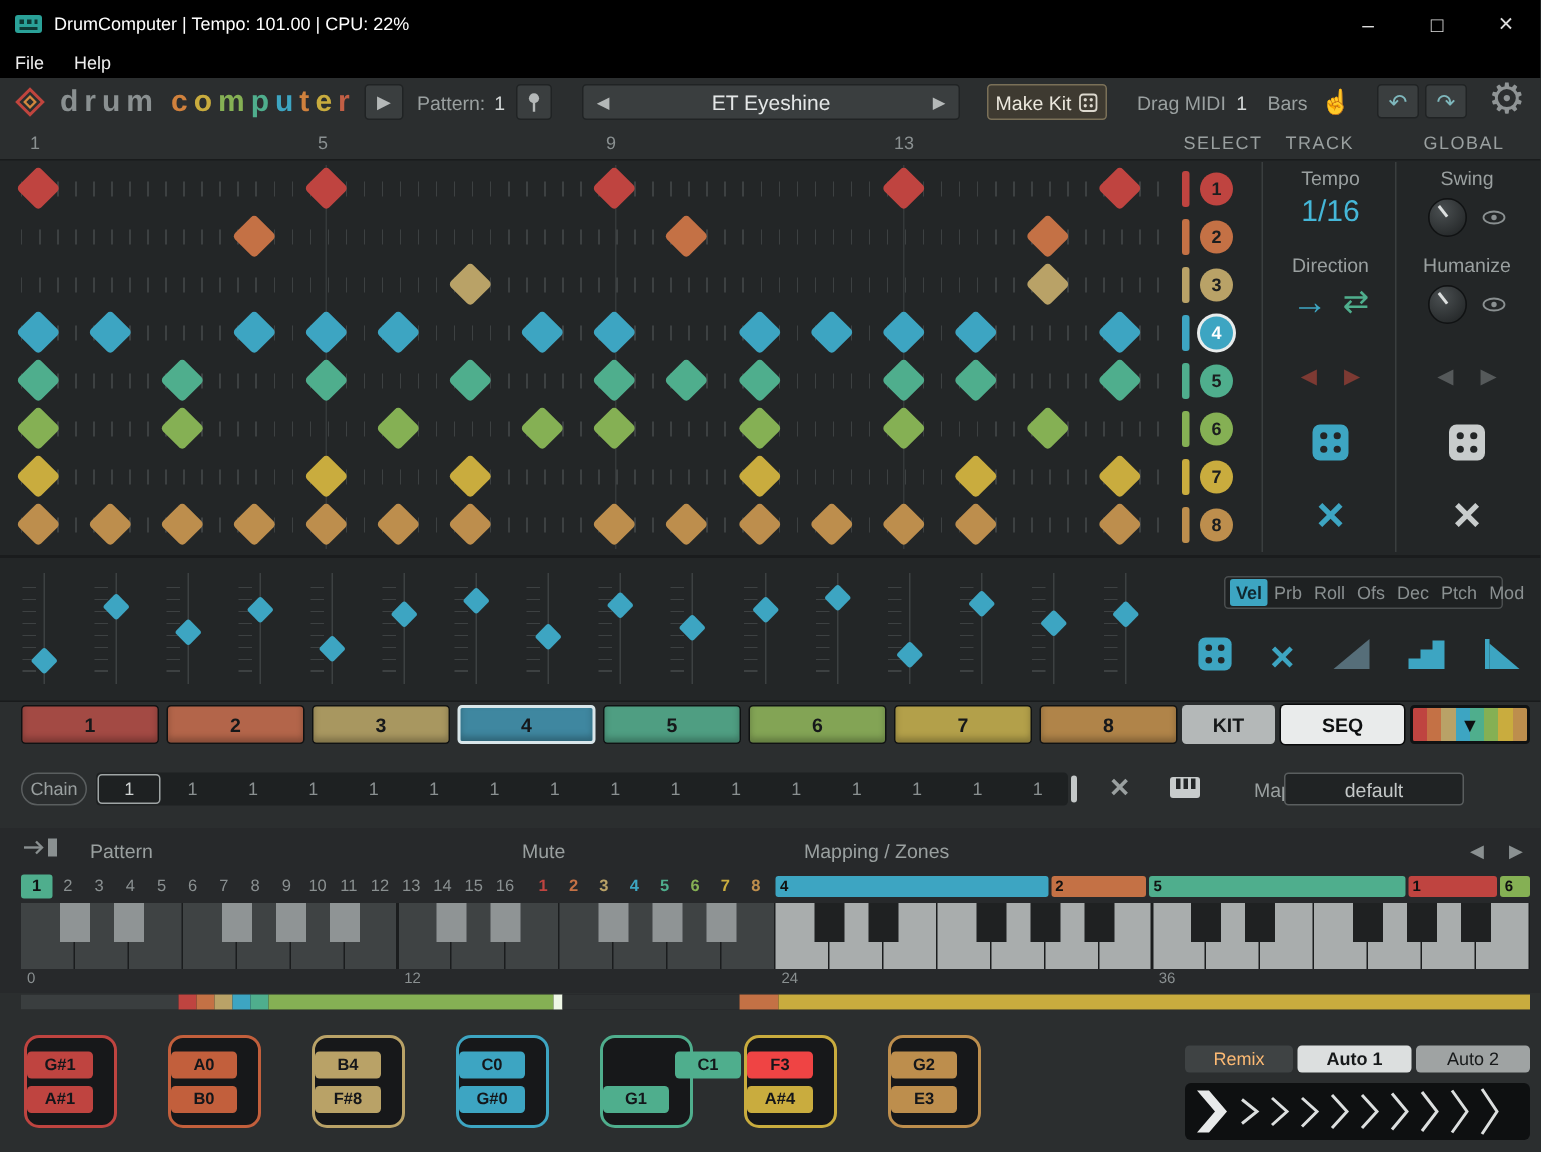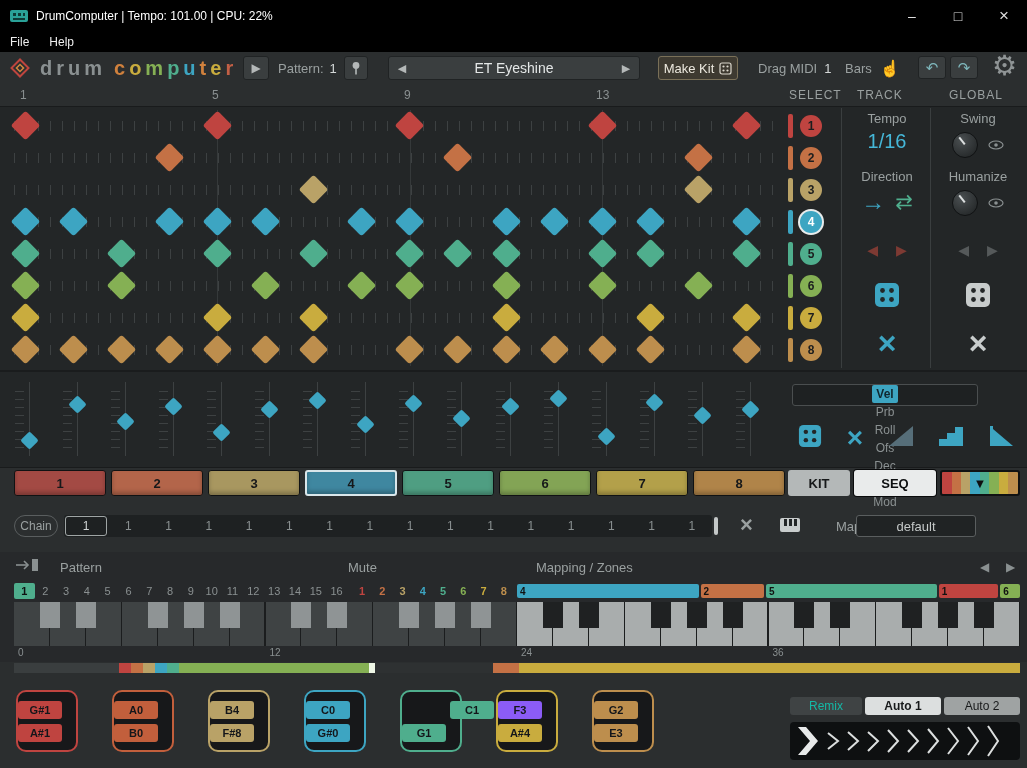--- a/index.html
+++ b/index.html
@@ -71,21 +71,21 @@
 .knob{width:26px;height:26px;border-radius:50%;background:radial-gradient(circle at 35% 30%,#4a4f51,#1d2021);border:1px solid #101213;position:relative;}
 .knob::after{content:'';position:absolute;left:12px;top:2px;width:2px;height:9px;background:#dcdfdf;transform-origin:1px 11px;transform:rotate(-38deg);}
 .knobrow{position:absolute;display:flex;align-items:center;gap:10px;justify-content:center;}
 
 
 .vellane{position:absolute;left:14px;top:322px;width:772px;height:90px;}
 .velgroup{position:absolute;top:0;width:48px;height:88px;}
 .velticks{position:absolute;left:3px;top:12px;width:9px;height:62px;background:repeating-linear-gradient(0deg,#3d4142 0 1px,transparent 1px 8px);}
 .veltrack{position:absolute;left:17px;top:8px;width:1px;height:74px;background:#3d4142;}
 .velhandle{position:absolute;left:11px;width:13px;height:13px;transform:rotate(45deg);border-radius:2px;}
-.lanetabs{position:absolute;left:792px;top:332px;width:186px;height:22px;border:1px solid #4a4e4f;border-radius:3px;background:#1e2122;display:flex;align-items:center;justify-content:space-between;padding:0 3px;flex-direction:column;}
+.lanetabs{position:absolute;left:816px;top:332px;width:186px;height:22px;border:1px solid #4a4e4f;border-radius:3px;background:#1e2122;display:flex;align-items:center;justify-content:space-between;padding:0 3px;}
 .lanetab{padding:2px 4px;font-size:12px;color:#8a9091;border-radius:2px;}
 .lanetab.active{background:#3da5c2;color:#10272e;font-weight:bold;}
 .laneicons{position:absolute;left:792px;top:366px;width:229px;height:40px;display:flex;align-items:center;justify-content:space-between;padding:0 6px;}
 .lanex{font-size:28px;font-weight:bold;color:#3da5c2;line-height:28px;}
 
 
 .trackbtns{position:absolute;left:14px;top:418px;display:flex;gap:5px;}
 .trackbtn{width:92px;height:26px;border-radius:3px;border:1px solid #101213;display:flex;align-items:center;justify-content:center;font-size:13px;font-weight:bold;color:#16181a;box-shadow:inset 0 -3px 4px rgba(0,0,0,.25);}
 .trackbtn.sel{border:2px solid #d9e6ea;}
 .kitbtn{position:absolute;left:788px;top:418px;width:62px;height:26px;background:#b4b8b8;border-radius:3px;display:flex;align-items:center;justify-content:center;font-weight:bold;font-size:13px;color:#17191a;}
@@ -134,21 +134,21 @@
 .strip{position:absolute;left:14px;top:611px;width:1006px;height:10px;display:flex;background:#1b1d1e;}
 
 
 .padsrow{position:absolute;left:16px;top:638px;display:flex;gap:34px;}
 .pad{width:62px;height:62px;background:#17181a;border:2px solid;border-radius:10px;display:flex;flex-direction:column;align-items:flex-start;justify-content:center;gap:5px;}
 .chip{width:44px;height:18px;border-radius:3px;font-size:11px;font-weight:bold;color:#14161a;display:flex;align-items:center;justify-content:center;}
 
 
 .modebtns{position:absolute;left:790px;top:645px;display:flex;gap:3px;}
 .modebtn{height:18px;border-radius:3px;display:flex;align-items:center;justify-content:center;font-size:12px;}
-.mb-remix{width:72px;background:#3f4344;color:#14b8a6;}
+.mb-remix{width:72px;background:#3f4344;color:#fdba74;}
 .mb-auto1{width:76px;background:#dcdfdf;color:#17191a;font-weight:bold;}
 .mb-auto2{width:76px;background:#9fa3a3;color:#17191a;}
 .chevronbar{position:absolute;left:790px;top:670px;width:230px;height:38px;background:#0e1011;border-radius:4px;display:flex;align-items:center;padding-left:4px;}
 </style>
 </head>
 <body>
 
 <div class="titlebar">
   <span class="appicon">
     <svg width="18" height="14" viewBox="0 0 18 14">
@@ -737,21 +737,21 @@
       </div>
       <div class="pad" style="border-color: rgb(61, 165, 194);">
         <div class="chip" style="background: rgb(61, 165, 194);">C0</div>
         <div class="chip" style="background: rgb(61, 165, 194);">G#0</div>
       </div>
       <div class="pad" style="border-color: rgb(79, 174, 141);">
         <div class="chip" style="background: rgb(79, 174, 141); margin-left: 48px;">C1</div>
         <div class="chip" style="background: rgb(79, 174, 141);">G1</div>
       </div>
       <div class="pad" style="border-color: rgb(201, 172, 62);">
-        <div class="chip" style="background: #8b5cf6;">F3</div>
+        <div class="chip" style="background: #ef4444;">F3</div>
         <div class="chip" style="background: rgb(201, 172, 62);">A#4</div>
       </div>
       <div class="pad" style="border-color: rgb(189, 142, 77);">
         <div class="chip" style="background: rgb(189, 142, 77);">G2</div>
         <div class="chip" style="background: rgb(189, 142, 77);">E3</div>
       </div>
     </div>
 
   <div class="modebtns">
     <div class="modebtn mb-remix">Remix</div>

